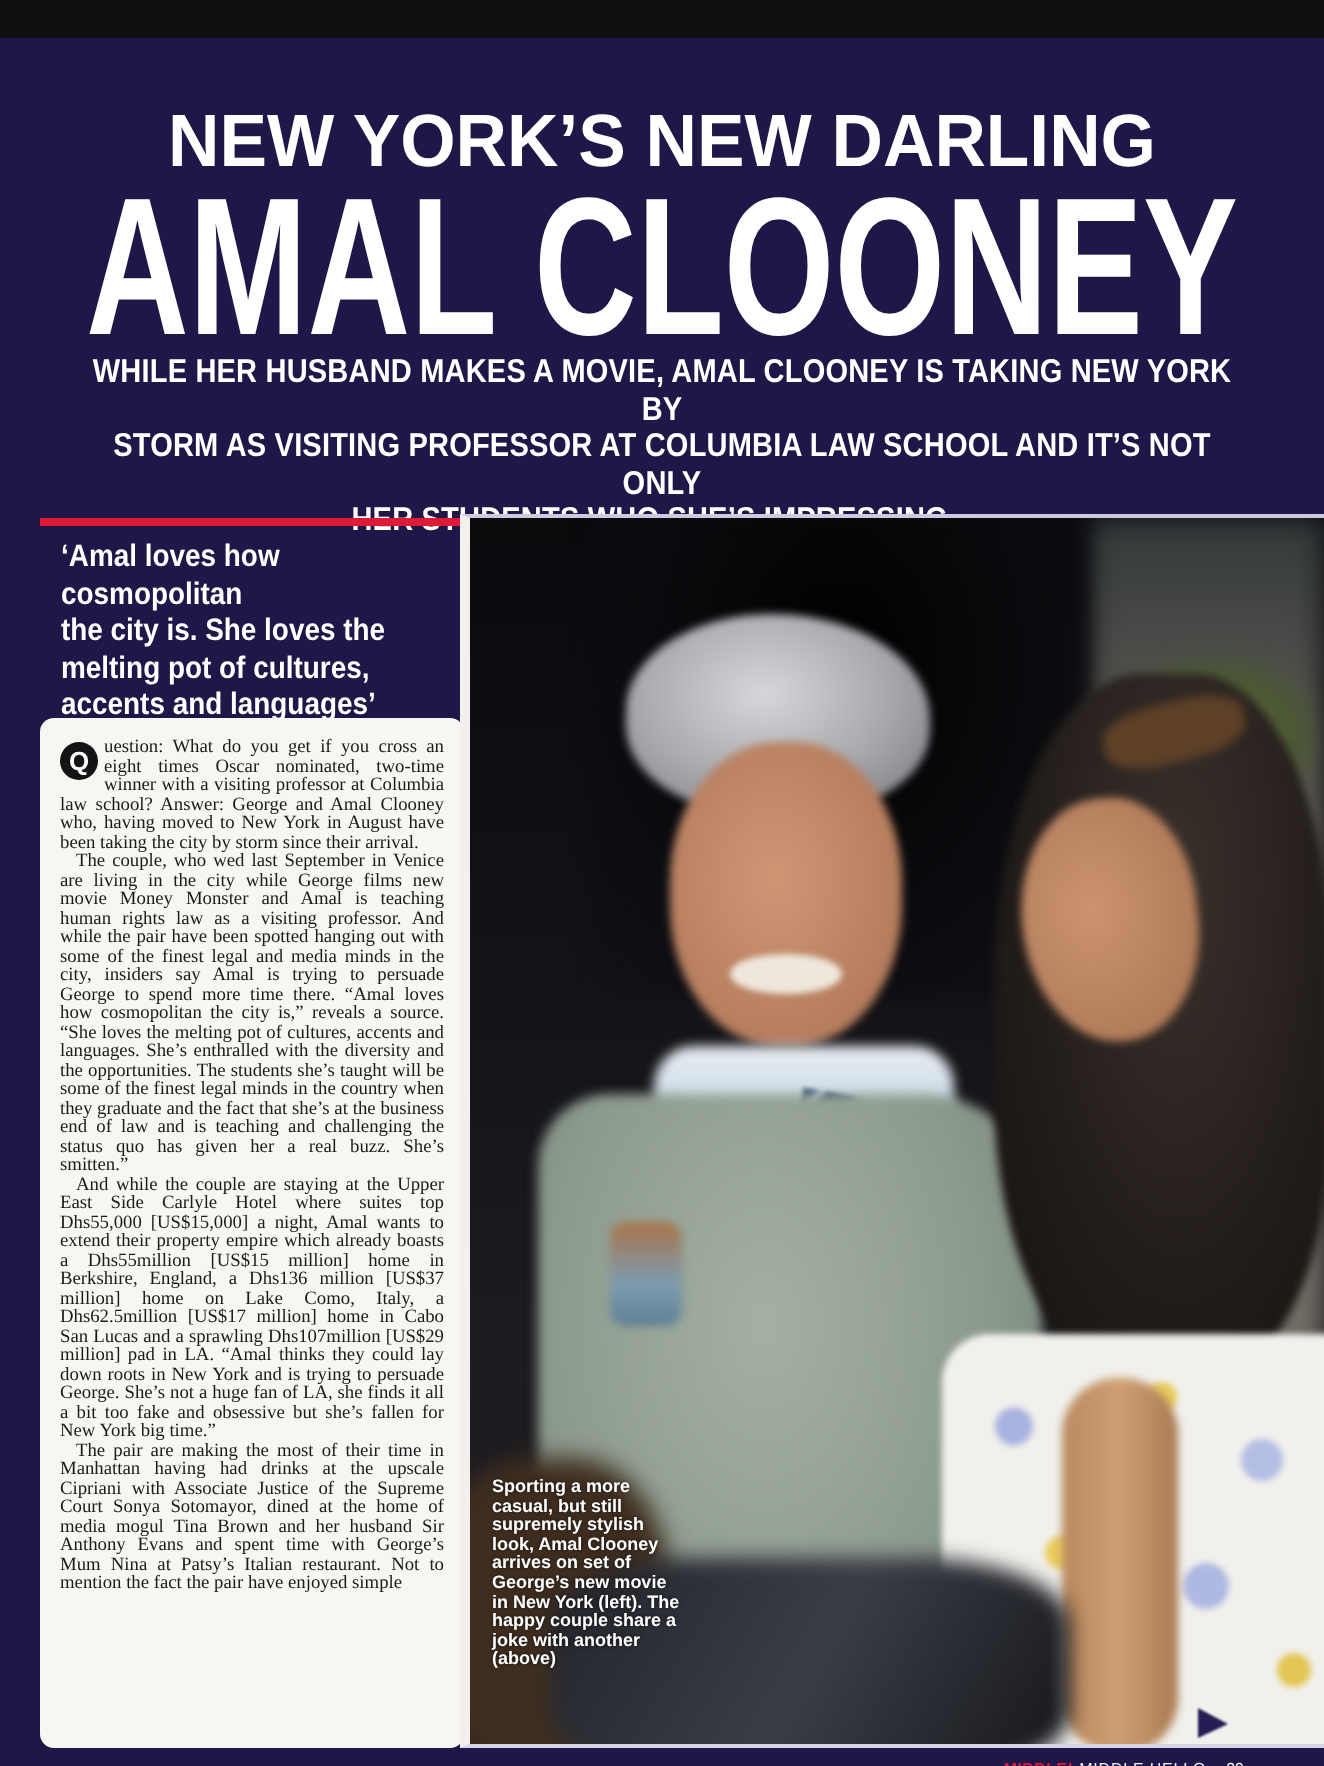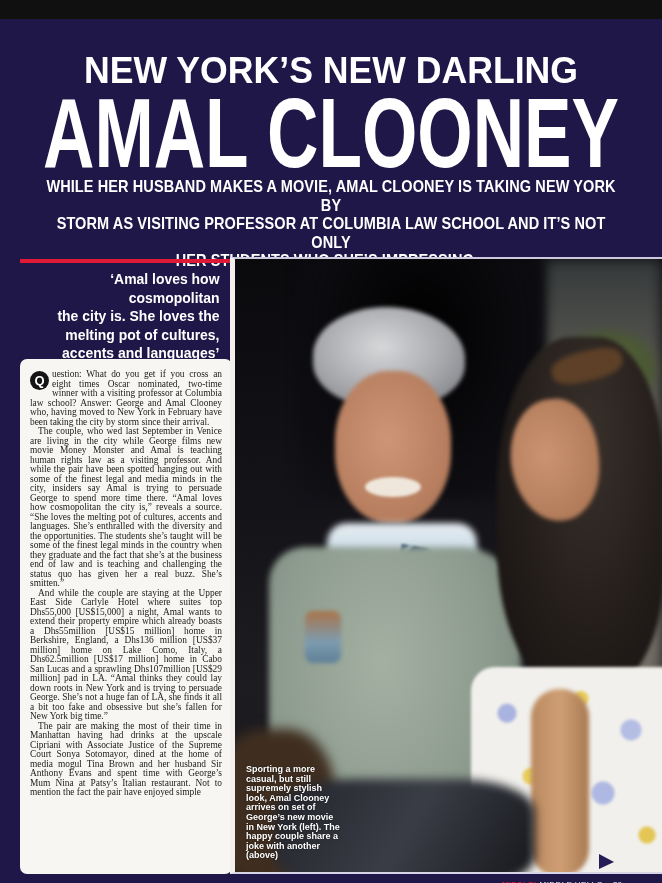--- a/index.html
+++ b/index.html
@@ -14,21 +14,21 @@
   .masthead text{font-family:"Liberation Sans",sans-serif;fill:#ffffff;font-weight:bold;}
   .standfirst{
     position:absolute;left:0;top:158px;width:662px;text-align:center;
     color:#ffffff;font-weight:bold;font-size:16.5px;line-height:18.6px;
     transform:scaleX(0.88);transform-origin:50% 0;letter-spacing:0.1px;
   }
   
   .pullquote{
     position:absolute;left:20px;top:240px;width:210px;
     border-top:4px solid #e01937;border-bottom:4px solid #e01937;
-    padding:7px 0 6px 0;text-align:right;color:#fff;
+    padding:7px 0 6px 0;text-align:left;color:#fff;
     font-weight:bold;font-size:15.5px;line-height:18.6px;
     transform-origin:50% 0;
   }
   .pullquote .pq-inner{transform:scaleX(0.9);transform-origin:50% 0;}
   
   .article{
     position:absolute;left:20px;top:340px;width:212px;height:515px;
     background:#f8f6f3;border-radius:7px;box-sizing:border-box;
     padding:11px 10px 10px 10px;overflow:hidden;
     font-family:"Liberation Serif",serif;color:#1b1b1b;
@@ -91,21 +91,21 @@
       radial-gradient(circle at 88% 80%,#e3c654 0 8px,transparent 9px),
       #f1f0ec;
     filter:blur(1.5px);}
   .ph-arm{left:296px;top:430px;width:58px;height:188px;border-radius:28px;
     background:linear-gradient(90deg,#b9895f 0%,#cf9e74 50%,#a97a52 100%);filter:blur(2px);}
   .ph-fg1{left:-20px;top:470px;width:120px;height:160px;border-radius:40%;
     background:#3f2e20;filter:blur(6px);}
   .ph-fg2{left:40px;top:520px;width:260px;height:110px;border-radius:30%;
     background:linear-gradient(120deg,#23242b 0%,#3a3d46 50%,#15161a 100%);filter:blur(5px);}
   .caption{
-    position:absolute;left:11px;top:506px;width:97px;z-index:5;
+    position:absolute;left:11px;top:480px;width:97px;z-index:5;
     color:#ffffff;font-weight:bold;font-size:9px;line-height:9.6px;
     text-shadow:0 0 2px rgba(0,0,0,0.6);
   }
   .corner-arrow{
     position:absolute;left:364px;top:595px;z-index:4;width:0;height:0;
     border-top:8px solid transparent;border-bottom:7px solid transparent;
     border-left:15px solid #241c55;filter:blur(0.5px);
   }
   
   .footer{position:absolute;left:0;bottom:0;width:662px;height:28px;background:#1f1748;}
@@ -133,21 +133,21 @@
   <div class="pullquote">
     <div class="pq-inner">
       <div>‘Amal loves how cosmopolitan</div>
       <div>the city is. She loves the</div>
       <div>melting pot of cultures,</div>
       <div>accents and languages’</div>
     </div>
   </div>
 
   <div class="article">
-    <p><span class="dropcap">Q</span><span>uestion: What do you get if you cross an eight times Oscar nominated, two-time winner with a visiting professor at Columbia law school? Answer: George and Amal Clooney who, having moved to New York in February have been taking the city by storm since their arrival.</span></p>
+    <p><span class="dropcap">Q</span><span>uestion: What do you get if you cross an eight times Oscar nominated, two-time winner with a visiting professor at Columbia law school? Answer: George and Amal Clooney who, having moved to New York in August have been taking the city by storm since their arrival.</span></p>
     <p class="ind"><span>The couple, who wed last September in Venice are living in the city while George films new movie </span><span class="it">Money Monster</span><span> and Amal is teaching human rights law as a visiting professor. And while the pair have been spotted hanging out with some of the finest legal and media minds in the city, insiders say Amal is trying to persuade George to spend more time there. “Amal loves how cosmopolitan the city is,” reveals a source. “She loves the melting pot of cultures, accents and languages. She’s enthralled with the diversity and the opportunities. The students she’s taught will be some of the finest legal minds in the country when they graduate and the fact that she’s at the business end of law and is teaching and challenging the status quo has given her a real buzz. She’s smitten.”</span></p>
     <p class="ind"><span>And while the couple are staying at the Upper East Side Carlyle Hotel where suites top Dhs55,000 [US$15,000] a night, Amal wants to extend their property empire which already boasts a Dhs55million [US$15 million] home in Berkshire, England, a Dhs136 million [US$37 million] home on Lake Como, Italy, a Dhs62.5million [US$17 million] home in Cabo San Lucas and a sprawling Dhs107million [US$29 million] pad in LA. “Amal thinks they could lay down roots in New York and is trying to persuade George. She’s not a huge fan of LA, she finds it all a bit too fake and obsessive but she’s fallen for New York big time.”</span></p>
     <p class="ind"><span>The pair are making the most of their time in Manhattan having had drinks at the upscale Cipriani with Associate Justice of the Supreme Court Sonya Sotomayor, dined at the home of media mogul Tina Brown and her husband Sir Anthony Evans and spent time with George’s Mum Nina at Patsy’s Italian restaurant. Not to mention the fact the pair have enjoyed simple</span></p>
   </div>
 
   <div class="photo">
     <div class="blob ph-street"></div>
     <div class="blob ph-doorway"></div>
     <div class="blob ph-cap"></div>
     <div class="blob ph-ghair"></div>

